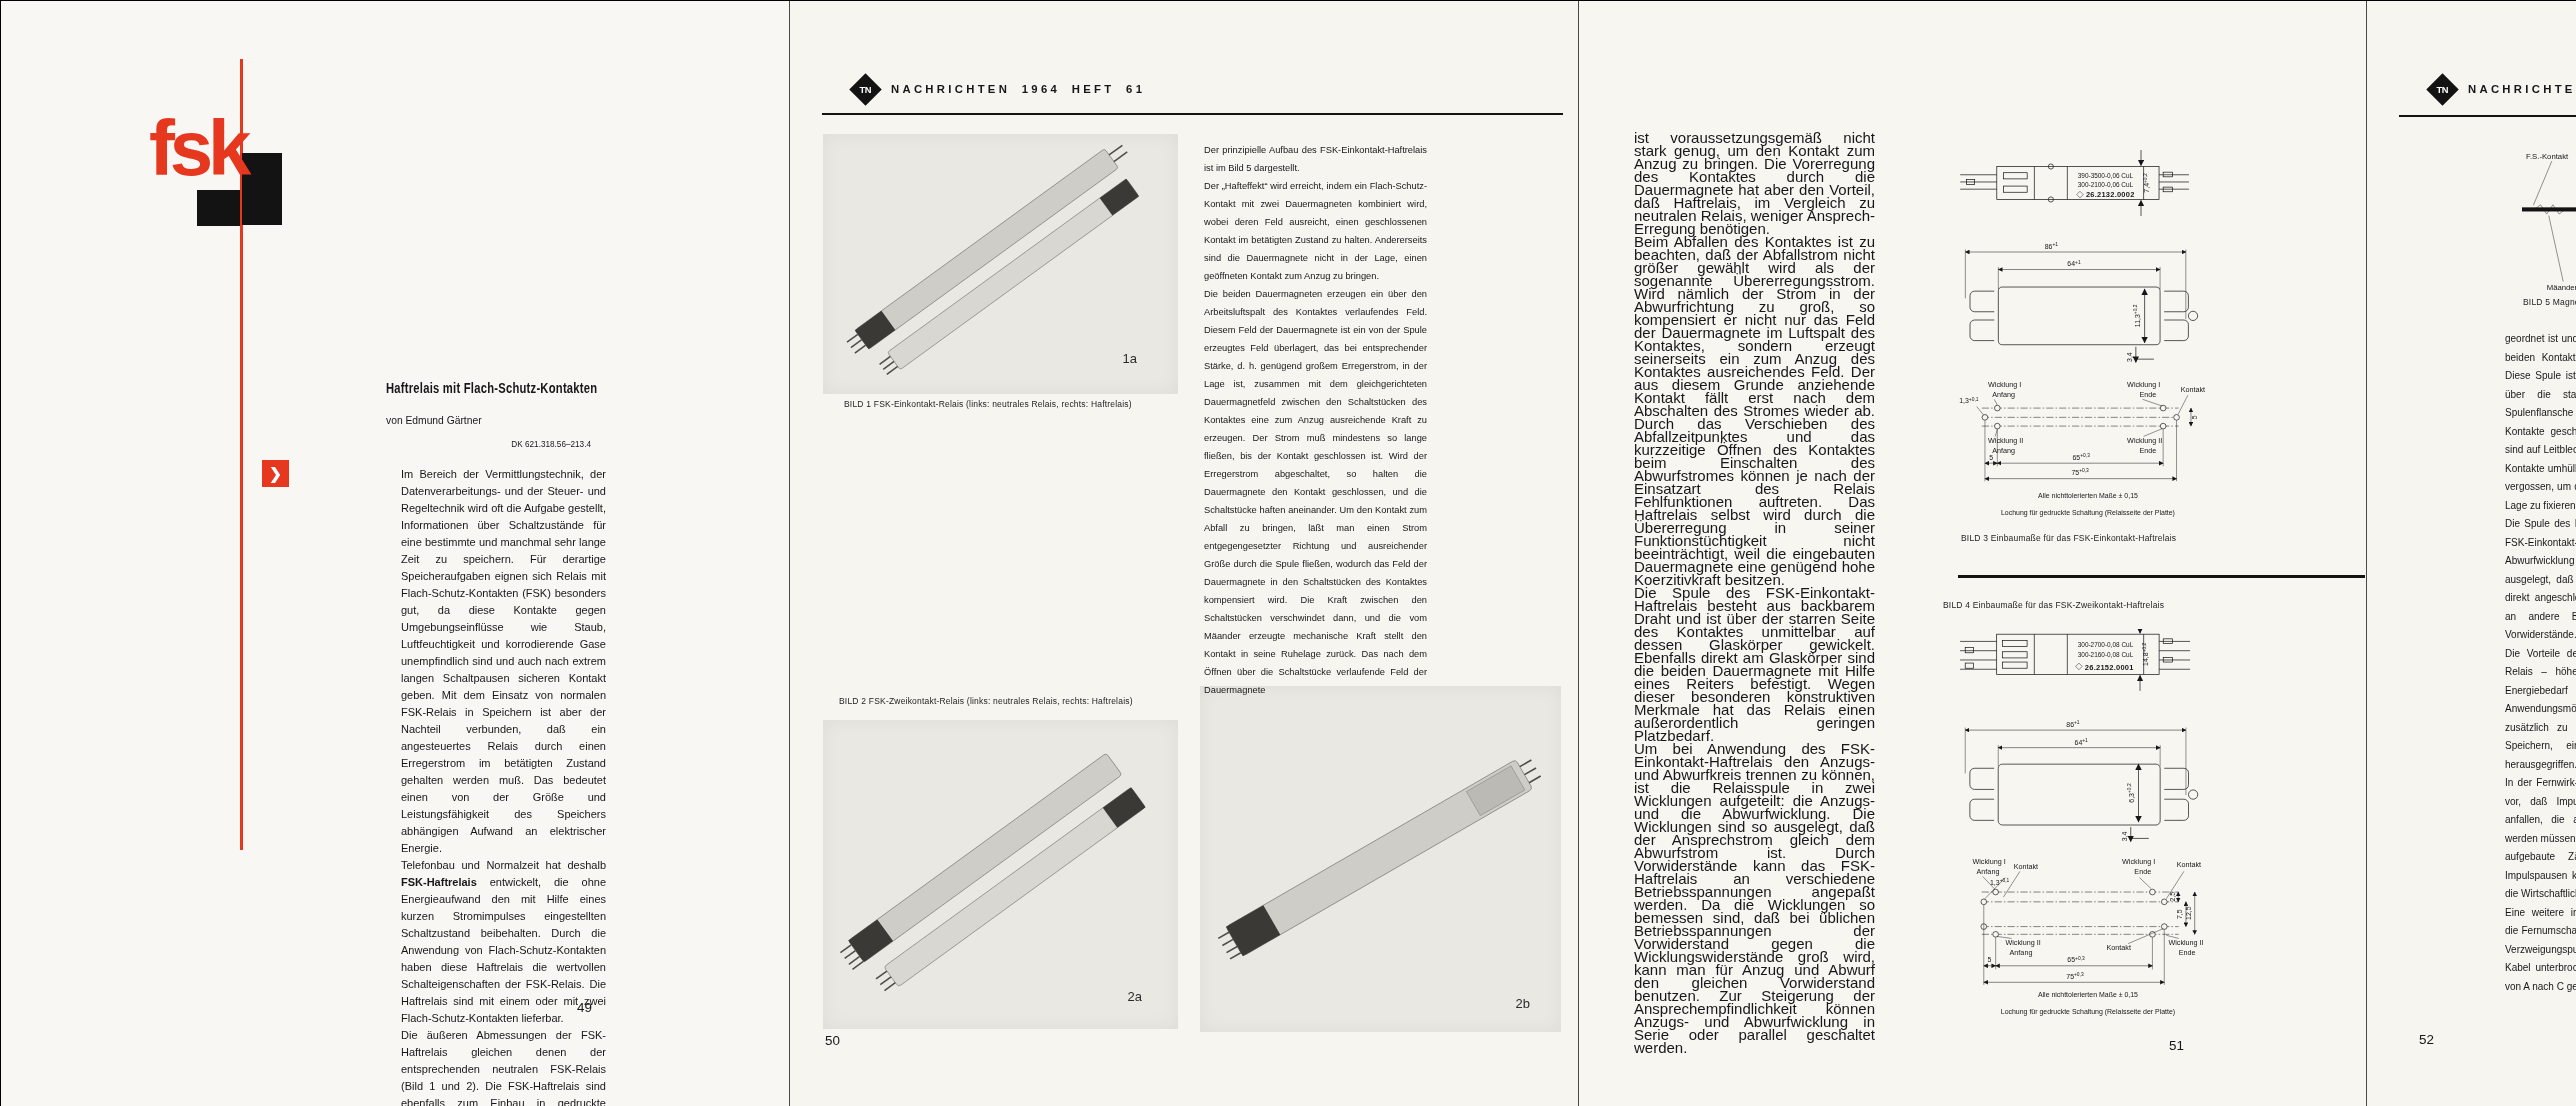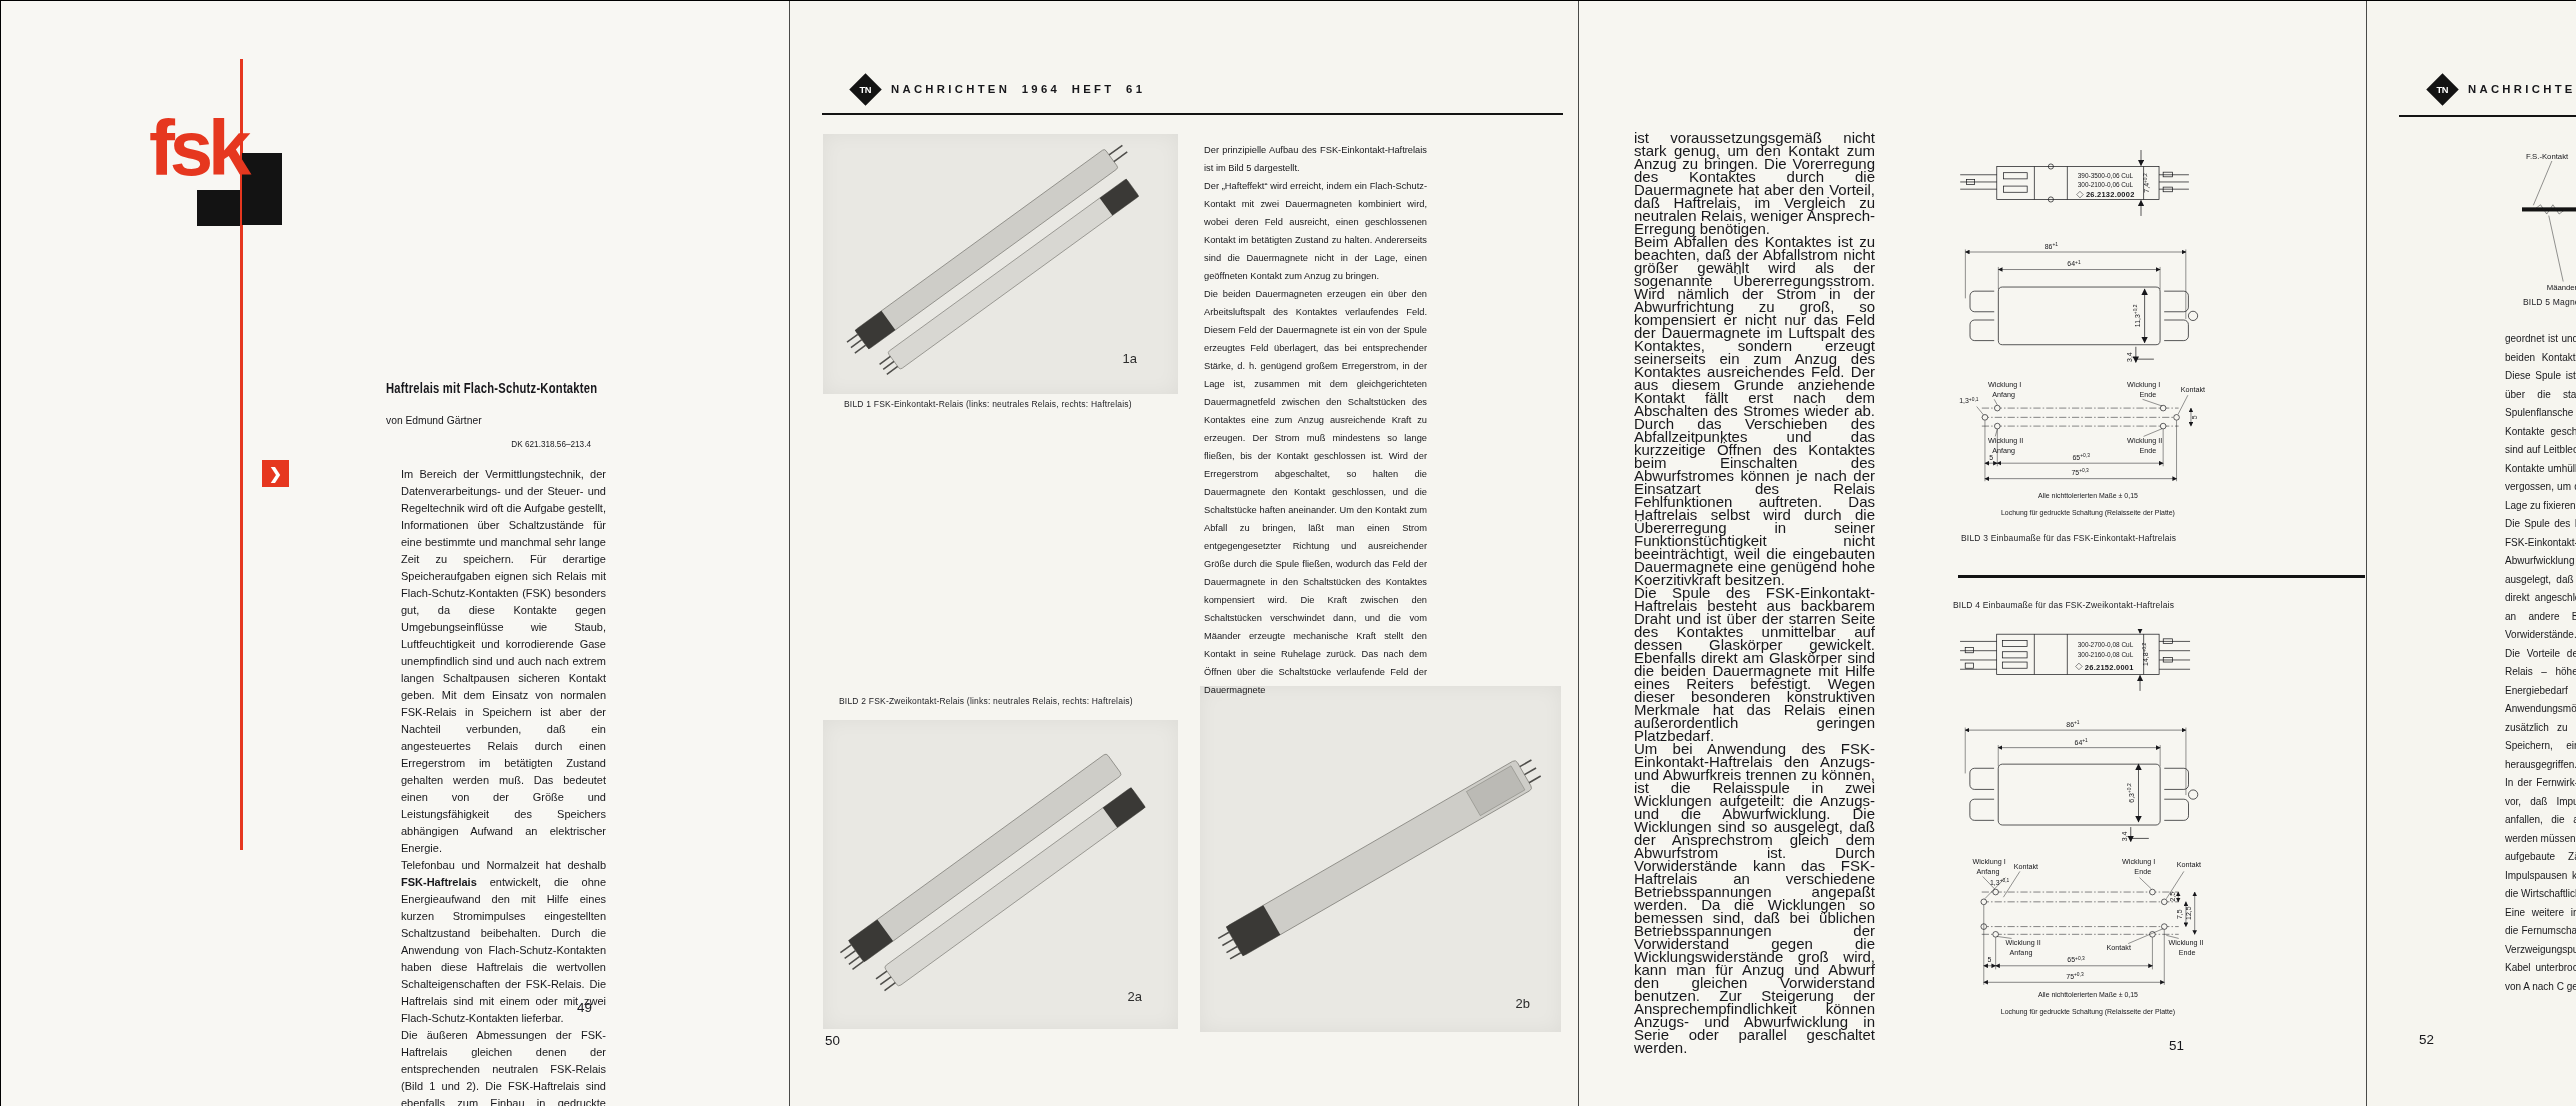--- a/index.html
+++ b/index.html
@@ -286,21 +286,21 @@
       <text class="dtxt" transform="rotate(-90 463 521)" x="463" y="521" text-anchor="middle">5</text>
       <text class="dtxt mid" x="64" y="603">5</text>
       <text class="dtxt" x="222" y="603"><tspan>65</tspan><tspan class="sup" dy="-5">+0,3</tspan></text>
       <text class="dtxt" x="220" y="633"><tspan>75</tspan><tspan class="sup" dy="-5">+0,3</tspan></text>
       <text class="note" x="252" y="678">Alle nichttolerierten Maße ± 0,15</text>
       <text class="note" x="252" y="710">Lochung für gedruckte Schaltung (Relaisseite der Platte)</text>
     </svg>
     <div class="caption" style="left:382px;top:532px">BILD 3   Einbaumaße für das FSK-Einkontakt-Haftrelais</div>
 
     <div class="hdr-rule" style="left:379px;top:574px;width:407px;height:3.1px"></div>
-    <div class="caption" style="left:374px;top:599px">BILD 4   Einbaumaße für das FSK-Zweikontakt-Haftrelais</div>
+    <div class="caption" style="left:364px;top:599px">BILD 4   Einbaumaße für das FSK-Zweikontakt-Haftrelais</div>
 
     <svg class="techsvg" style="left:379px;top:628px;width:263px;height:392px" viewBox="0 0 510 760">
       <g class="stroke">
         <line x1="4" y1="24" x2="75" y2="24"></line>
           <line x1="4" y1="42" x2="75" y2="42"></line>
           <line x1="4" y1="60" x2="75" y2="60"></line>
           <line x1="4" y1="78" x2="75" y2="78"></line>
         <rect x="14" y="36" width="16" height="10" class="fillk"></rect>
           <rect x="14" y="66" width="16" height="10" class="fillk"></rect>
         <rect x="75" y="10" width="315" height="78"></rect>

